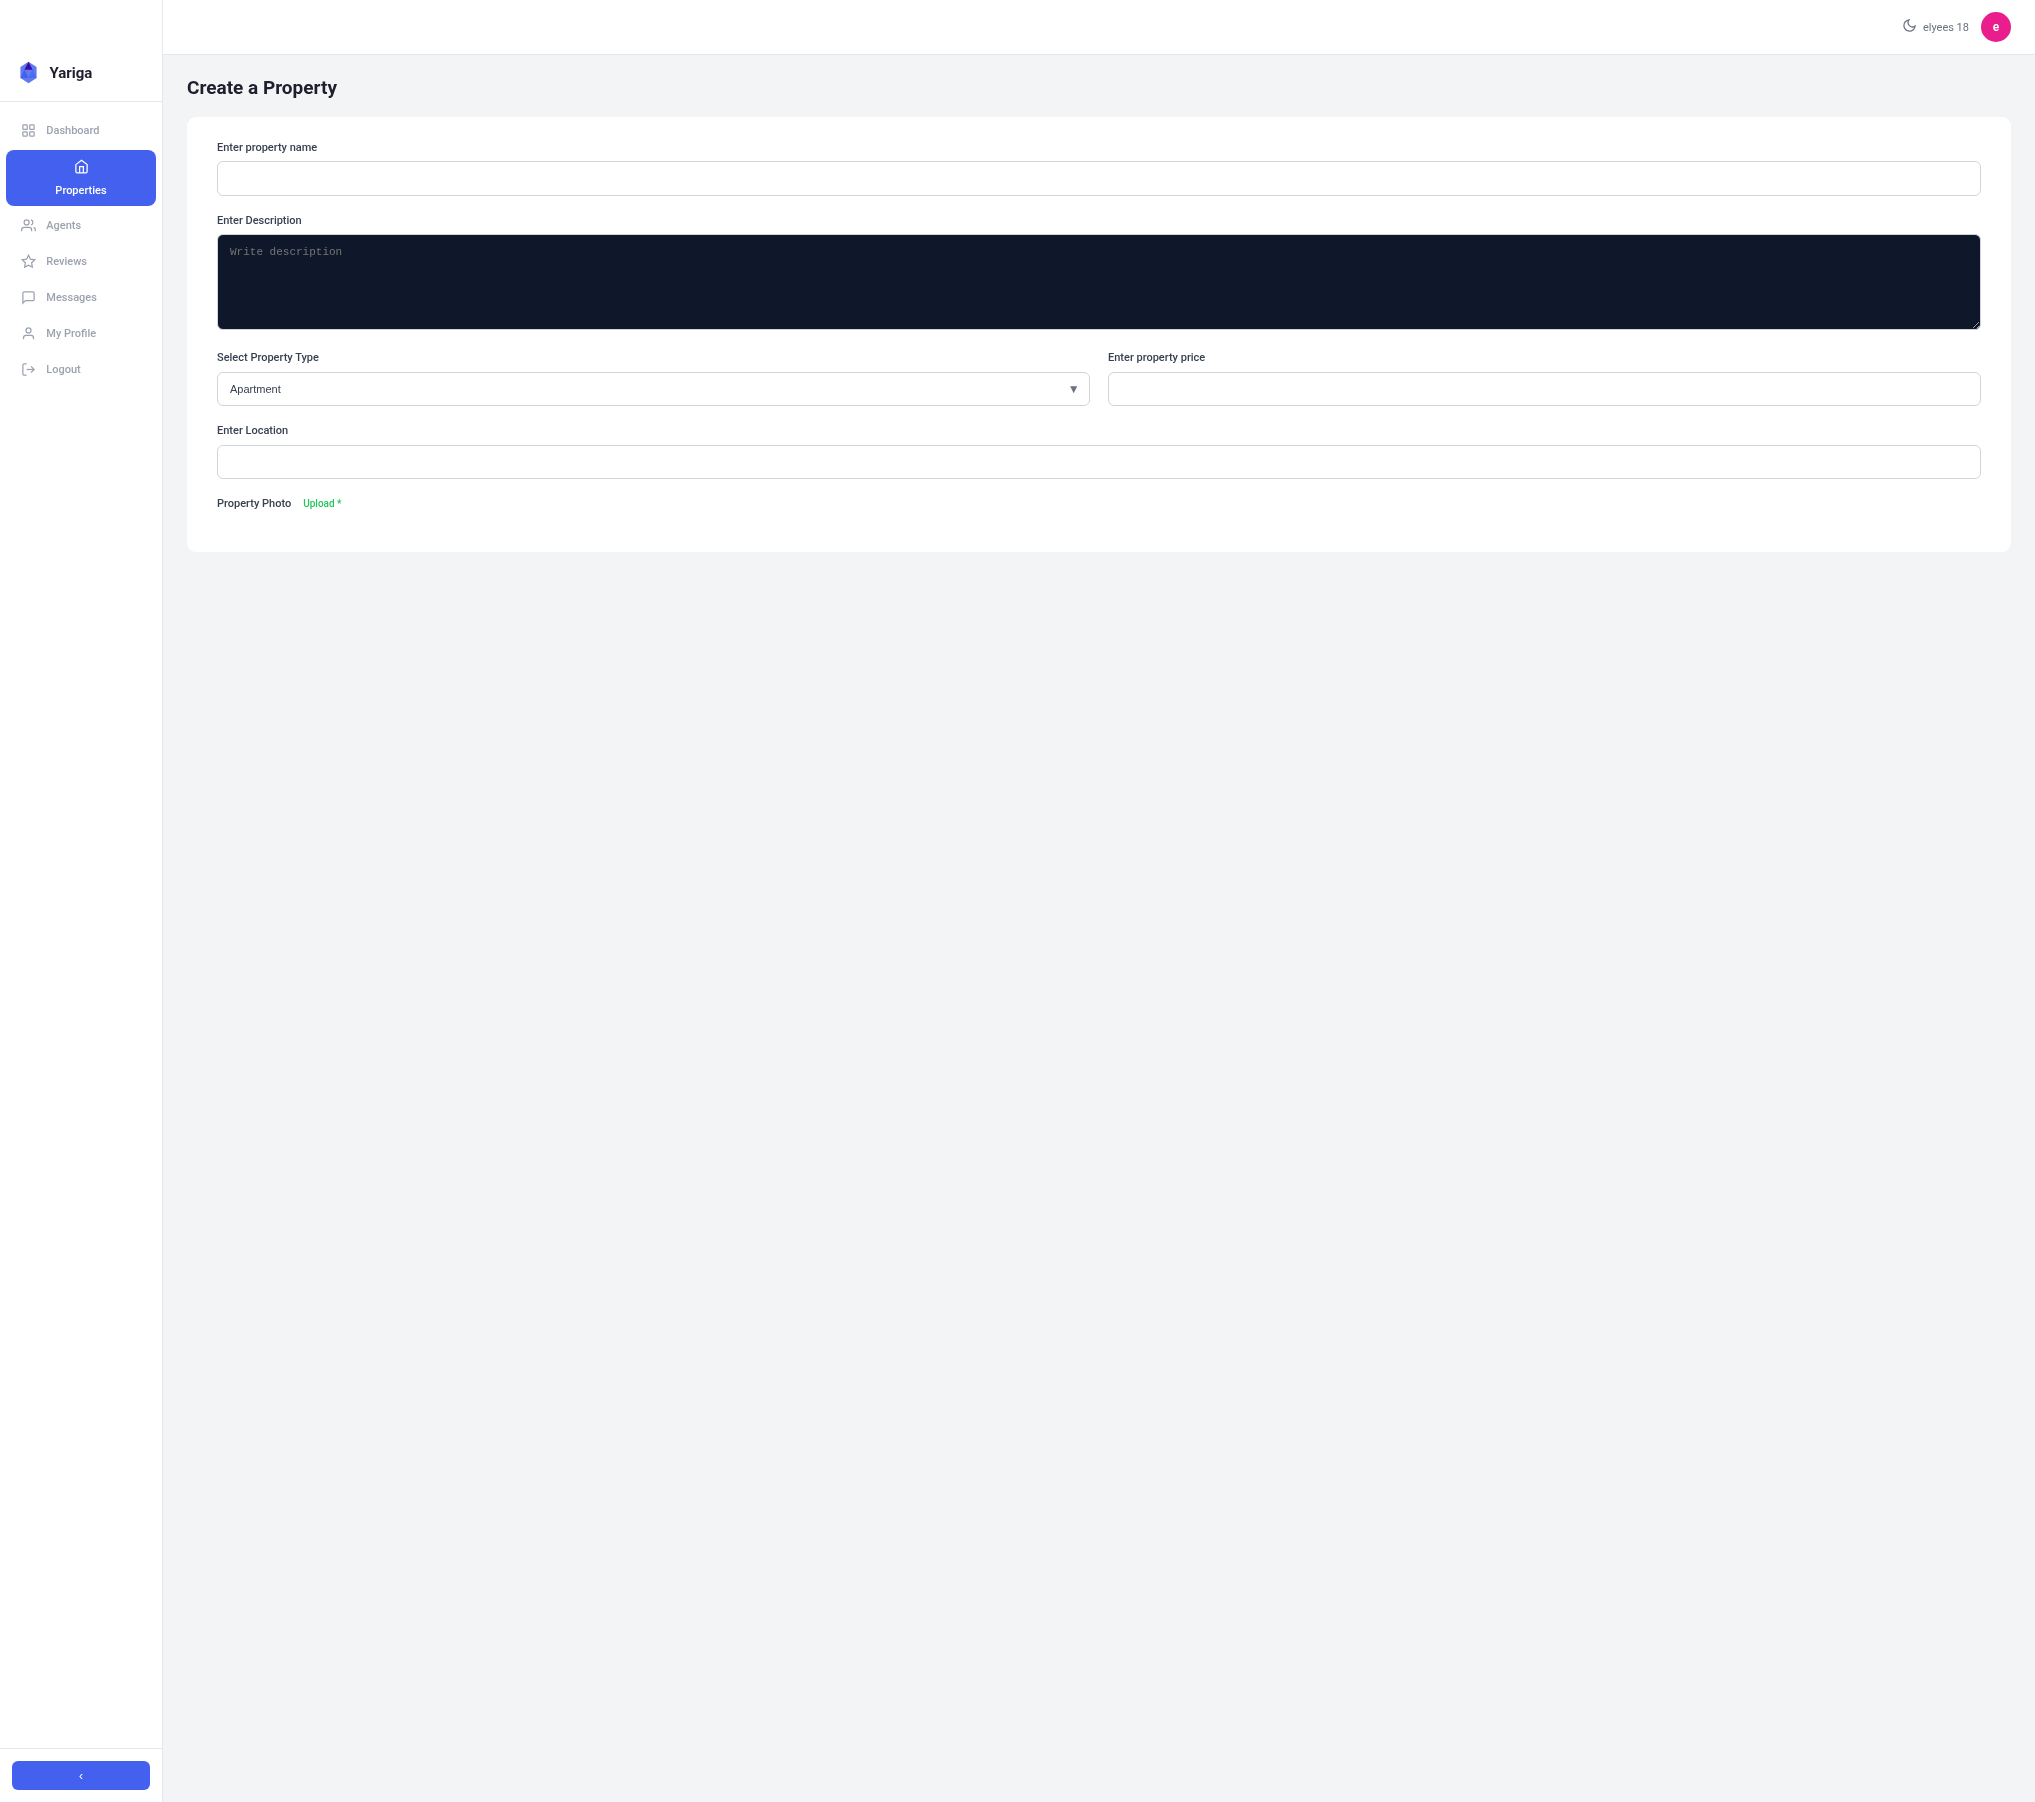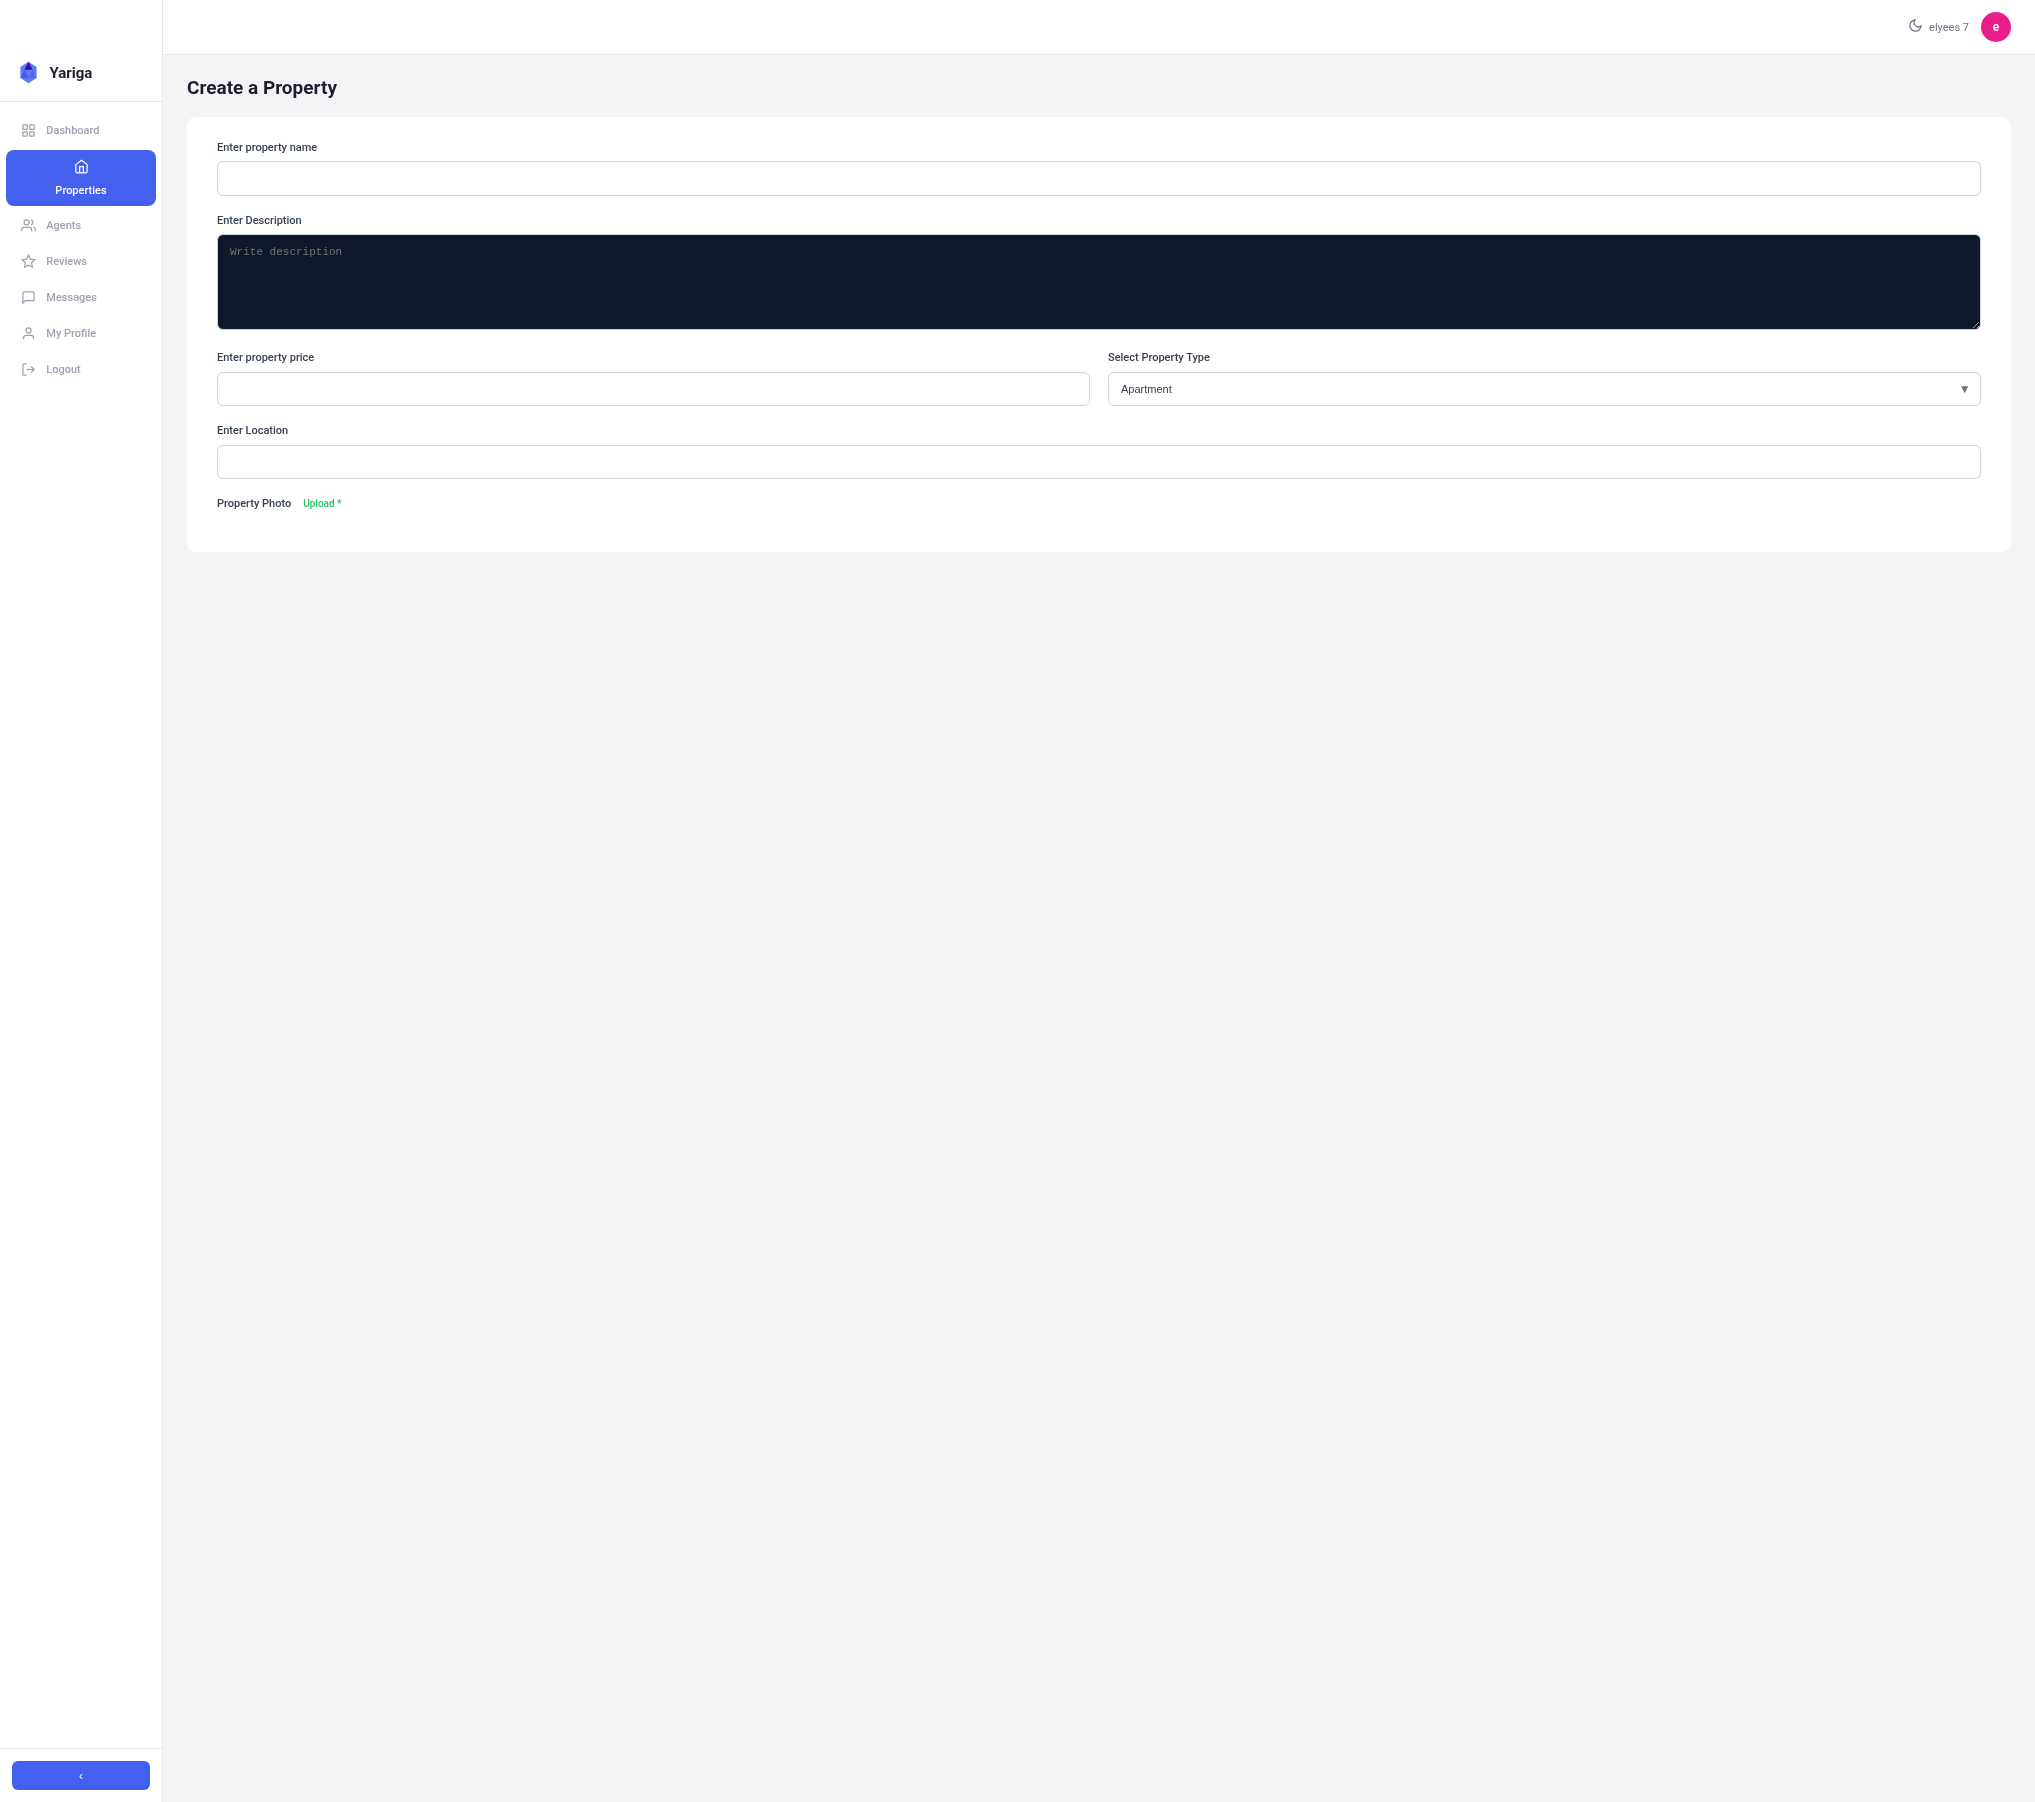--- a/index.html
+++ b/index.html
@@ -356,21 +356,21 @@
 
 <div class="main">
 
   <header class="header">
     <div class="header-night">
       <span>
         <svg width="15" height="15" viewBox="0 0 24 24" fill="none" stroke="#6b7280" stroke-width="2">
           <path d="M21 12.79A9 9 0 1111.21 3 7 7 0 0021 12.79z"></path>
         </svg>
       </span>
-      <span>elyees 7</span>
+      <span>elyees 18</span>
     </div>
     <div class="user-avatar">
       <span>e</span>
     </div>
   </header>
 
   <div class="page-content">
     <h1 class="page-title">Create a Property</h1>
 
     <div class="form-card">
@@ -379,37 +379,37 @@
         <label class="form-label">Enter property name</label>
         <input type="text" class="form-input" style="">
       </div>
 
       <div class="form-group">
         <label class="form-label">Enter Description</label>
         <textarea class="form-textarea" placeholder="Write description" style=""></textarea>
       </div>
 
       <div class="form-group form-row">
-        <div>
-          <label class="form-label">Enter property price</label>
-          <input type="text" class="form-input" style="">
-        </div>
         <div>
           <label class="form-label">Select Property Type</label>
           <div class="form-select-wrapper">
             <select class="form-select">
               <option>Apartment</option>
               <option>House</option>
               <option>Villa</option>
               <option>Studio</option>
               <option>Land</option>
             </select>
             <span class="select-arrow">▼</span>
           </div>
         </div>
+        <div>
+          <label class="form-label">Enter property price</label>
+          <input type="text" class="form-input" style="">
+        </div>
       </div>
 
       <div class="form-group">
         <label class="form-label">Enter Location</label>
         <input type="text" class="form-input" style="">
       </div>
 
       <div class="form-group">
         <div class="property-photo-row">
           <span class="form-label" style="margin-bottom:0;">Property Photo</span>

